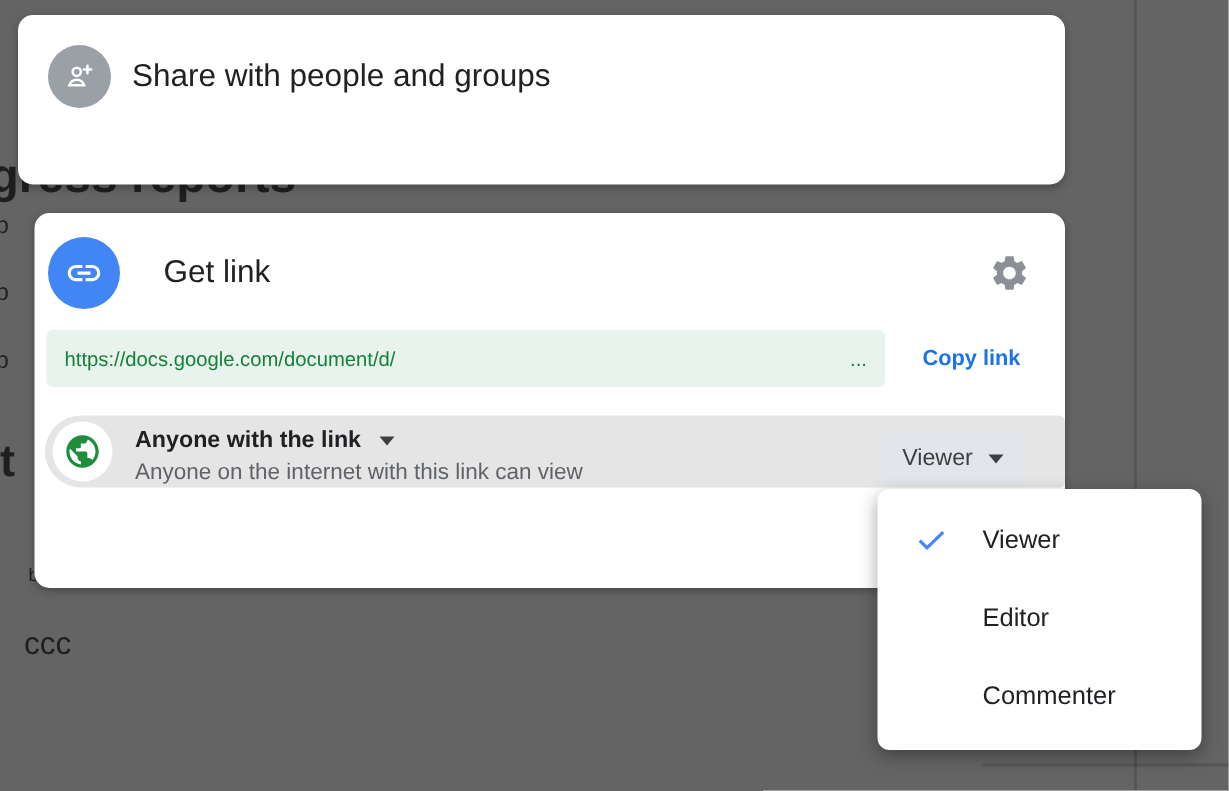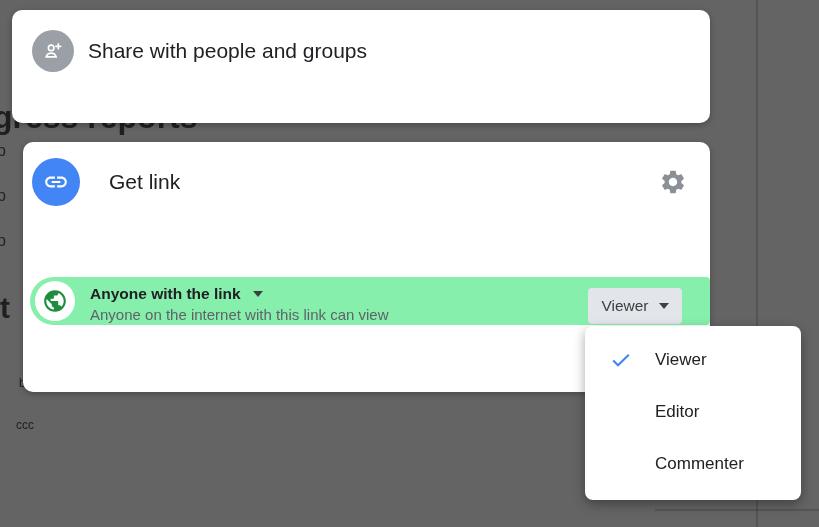--- a/index.html
+++ b/index.html
@@ -10,42 +10,42 @@
   }
   
   .bg-layer{position:absolute;inset:0;z-index:0;}
   .bg-heading{position:absolute;left:-7px;top:99px;font-size:32px;font-weight:700;color:#1f1f1f;white-space:nowrap;}
   .bg-frag{position:absolute;font-size:16px;color:#222;}
   .bg-frag.f0{left:-3px;top:142px;}
   .bg-frag.f1{left:-3px;top:187px;}
   .bg-frag.f2{left:-3px;top:232px;}
   .bg-frag.f3{left:0px;top:291px;font-size:30px;font-weight:700;color:#1f1f1f;}
   .bg-line-b{position:absolute;left:19px;top:376px;font-size:12px;color:#1f1f1f;}
-  .bg-line-c{position:absolute;left:16px;top:418px;font-size:12px;color:#1f1f1f;}
+  .bg-line-c{position:absolute;left:16px;top:418px;font-size:21px;color:#1f1f1f;}
   .bg-vline{position:absolute;left:756px;top:0;width:2px;height:527px;background:rgba(0,0,0,0.15);}
   .bg-hline{position:absolute;left:655px;top:509px;width:164px;height:2px;background:rgba(0,0,0,0.15);}
   
   .card{position:absolute;background:#fff;border-radius:10px;box-shadow:0 2px 6px rgba(0,0,0,0.28);z-index:2;}
   #share-card{left:12px;top:10px;width:698px;height:113px;text-align:right;}
   .share-header{display:flex;align-items:center;gap:14px;padding:20px 0 0 20px;}
   .avatar-gray{width:42px;height:42px;border-radius:50%;background:#9aa0a6;display:flex;align-items:center;justify-content:center;flex:0 0 auto;}
   .card-title{font-size:21px;color:#202124;}
   #link-card{left:23px;top:142px;width:687px;height:250px;}
   .link-header{position:absolute;left:9px;top:16px;display:flex;align-items:center;gap:29px;}
   .avatar-blue{width:48px;height:48px;border-radius:50%;background:#4285f4;display:flex;align-items:center;justify-content:center;flex:0 0 auto;}
   .gear-btn{position:absolute;right:23px;top:26px;width:28px;height:28px;border:none;background:transparent;padding:0;cursor:pointer;}
   
   .url-row{position:absolute;left:8px;top:78px;width:671px;display:flex;align-items:center;}
   .url-field{width:559px;height:38px;box-sizing:border-box;background:#e7f3ec;border-radius:4px;
     display:flex;align-items:center;justify-content:space-between;padding:0 12px;
     color:#188038;font-size:13.5px;white-space:nowrap;overflow:hidden;}
   .copy-link{margin-left:17px;border:none;background:transparent;color:#1a73e8;font-size:14.5px;font-weight:700;
     font-family:"Liberation Sans",sans-serif;cursor:pointer;padding:6px 8px;white-space:nowrap;}
   
-  .access-row{position:absolute;left:7px;top:135px;width:680px;height:48px;background:#86efac;border-radius:24px 4px 4px 24px;}
+  .access-row{position:absolute;left:7px;top:135px;width:680px;height:48px;background:#e5e5e5;border-radius:24px 4px 4px 24px;}
   .access-avatar{position:absolute;left:5px;top:4px;width:40px;height:40px;background:#fff;border-radius:50%;
     display:flex;align-items:center;justify-content:center;}
   .access-text{position:absolute;left:60px;top:8px;}
   .access-title-row{display:flex;align-items:center;gap:12px;cursor:pointer;}
   .access-title{font-size:15.5px;font-weight:700;color:#202124;}
   .access-subtitle{font-size:15px;color:#5f6368;margin-top:3px;}
   .tri{width:0;height:0;border-left:5px solid transparent;border-right:5px solid transparent;border-top:6px solid #3c4043;}
   .role-button{position:absolute;left:558px;top:11px;width:94px;height:36px;background:#e2e5e9;border:none;border-radius:4px;
     display:flex;align-items:center;justify-content:center;gap:10px;font-size:15.5px;color:#3c4043;
     font-family:"Liberation Sans",sans-serif;cursor:pointer;}
@@ -97,20 +97,25 @@
       <span class="card-title">Get link</span>
     </div>
 
     <button class="gear-btn" title="Link settings">
       <svg width="28" height="28" viewBox="0 0 24 24">
         <path fill="#8a9095" fill-rule="evenodd" d="M19.14 12.94c.04-.3.06-.61.06-.94 0-.32-.02-.64-.07-.94l2.03-1.58c.18-.14.23-.41.12-.61l-1.92-3.32c-.12-.22-.37-.29-.59-.22l-2.39.96c-.5-.38-1.03-.7-1.62-.94l-.36-2.54c-.04-.24-.24-.41-.48-.41h-3.84c-.24 0-.43.17-.47.41l-.36 2.54c-.59.24-1.13.57-1.62.94l-2.39-.96c-.22-.08-.47 0-.59.22L2.74 8.87c-.12.21-.08.47.12.61l2.03 1.58c-.05.3-.09.63-.09.94s.02.64.07.94l-2.03 1.58c-.18.14-.23.41-.12.61l1.92 3.32c.12.22.37.29.59.22l2.39-.96c.5.38 1.03.7 1.62.94l.36 2.54c.05.24.24.41.48.41h3.84c.24 0 .44-.17.47-.41l.36-2.54c.59-.24 1.13-.56 1.62-.94l2.39.96c.22.08.47 0 .59-.22l1.92-3.32c.12-.22.07-.47-.12-.61l-2.01-1.58zM12 15.6c-1.98 0-3.6-1.62-3.6-3.6s1.62-3.6 3.6-3.6 3.6 1.62 3.6 3.6-1.62 3.6-3.6 3.6z"></path>
       </svg>
     </button>
 
     <div class="url-row">
+      <div class="url-field">
+        <span>https://docs.google.com/document/d/</span>
+        <span>...</span>
+      </div>
+      <button class="copy-link">Copy link</button>
     </div>
 
     <div class="access-row">
       <span class="access-avatar">
         <svg width="26" height="26" viewBox="0 0 24 24">
           <path fill="#1e8e3e" d="M12 2C6.48 2 2 6.48 2 12s4.48 10 10 10 10-4.48 10-10S17.52 2 12 2zM11 19.93c-3.95-.49-7-3.85-7-7.93 0-.62.08-1.21.21-1.79L9 15v1c0 1.1.9 2 2 2v1.93zm6.9-2.54c-.26-.81-1-1.39-1.9-1.39h-1v-3c0-.55-.45-1-1-1H8v-2h2c.55 0 1-.45 1-1V7h2c1.1 0 2-.9 2-2v-.41c2.93 1.19 5 4.06 5 7.41 0 2.08-.8 3.97-2.1 5.39z"></path>
         </svg>
       </span>
       <div class="access-text">
         <div class="access-title-row">

